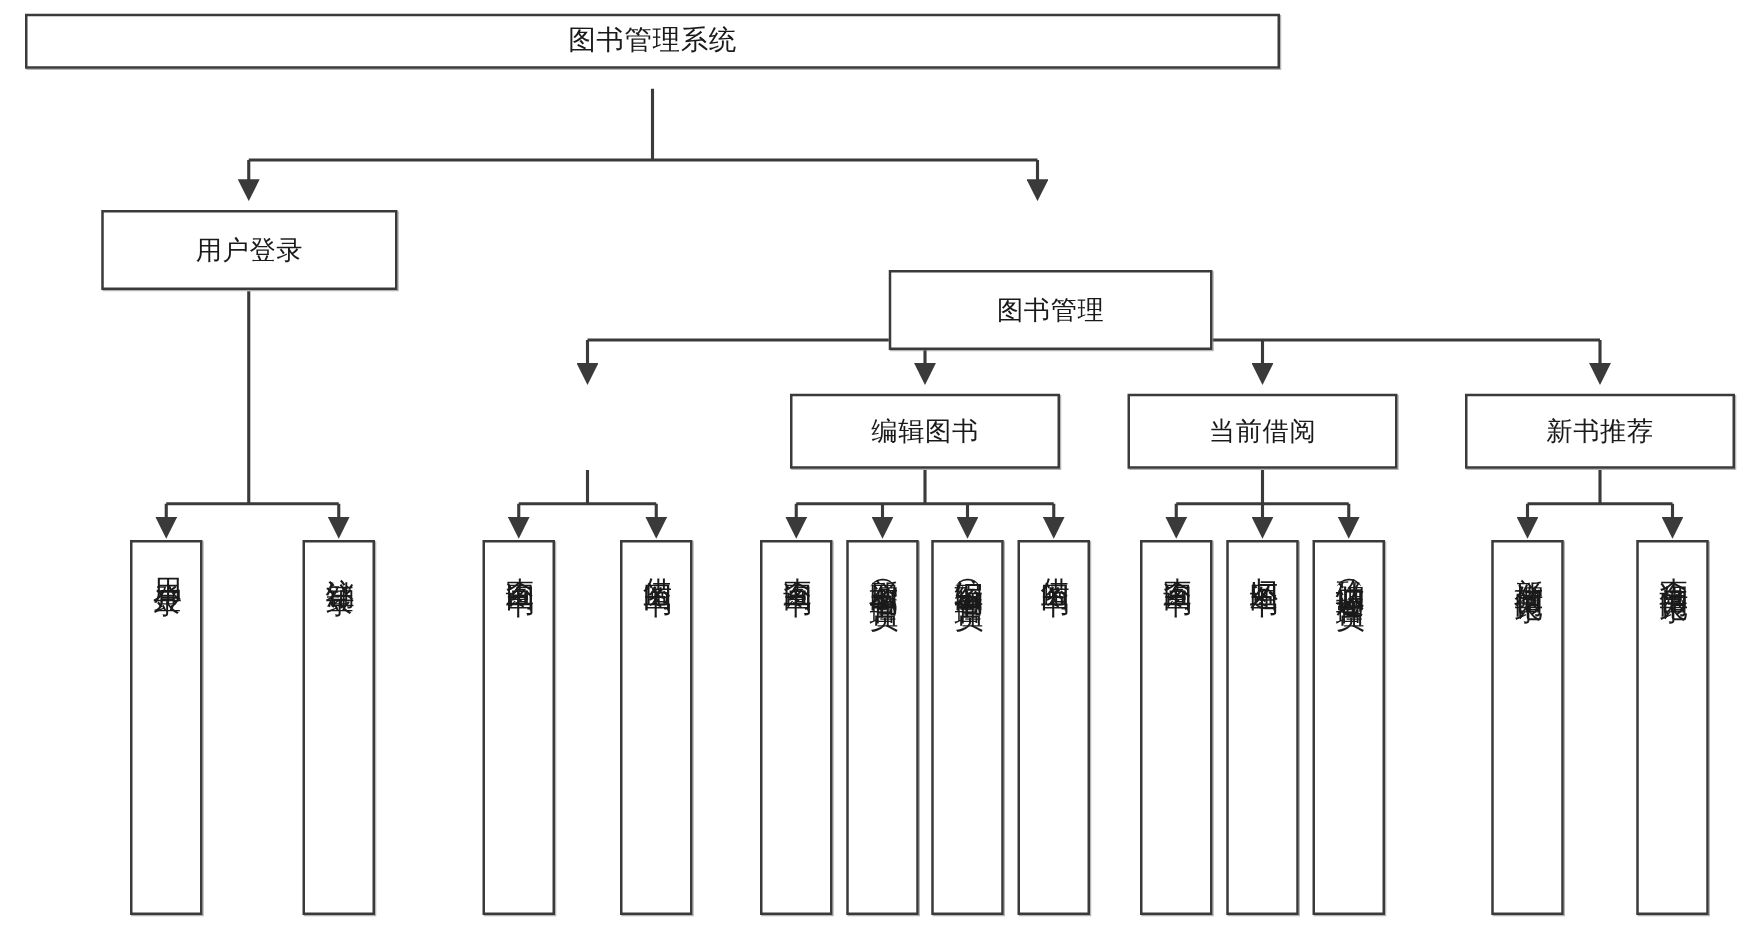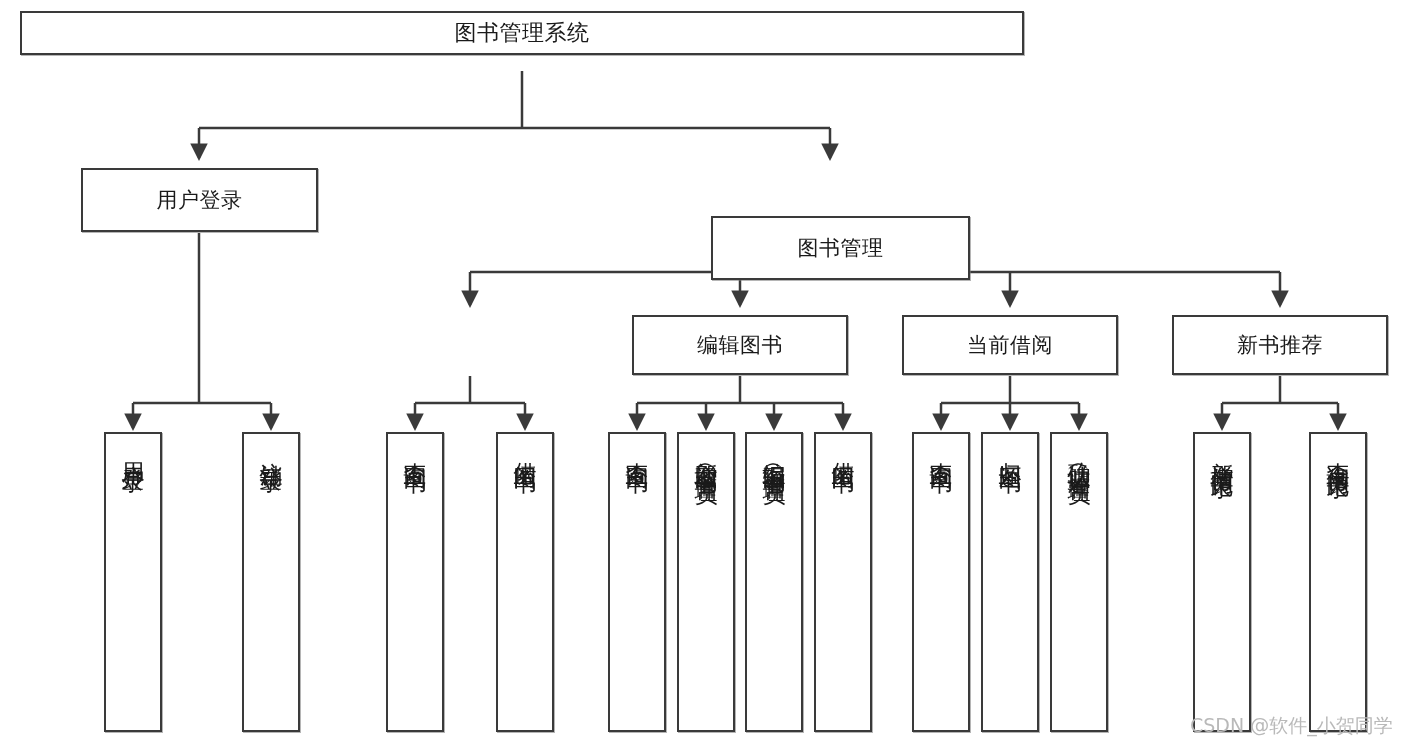--- a/index.html
+++ b/index.html
@@ -182,15 +182,14 @@
     <span class="label">确认归还（管理员）</span>
   </div>
 
   <div class="node vert" style="left:1193px; top:432px; width:58px; height:300px;">
     <span class="label">新增借阅记录</span>
   </div>
   <div class="node vert" style="left:1309px; top:432px; width:58px; height:300px;">
     <span class="label">查询借阅记录</span>
   </div>
 
-  <div class="watermark" style="left:1190px; top:713px;">CSDN @软件_小贺同学</div>
 
 </div>
 
 </body></html>

